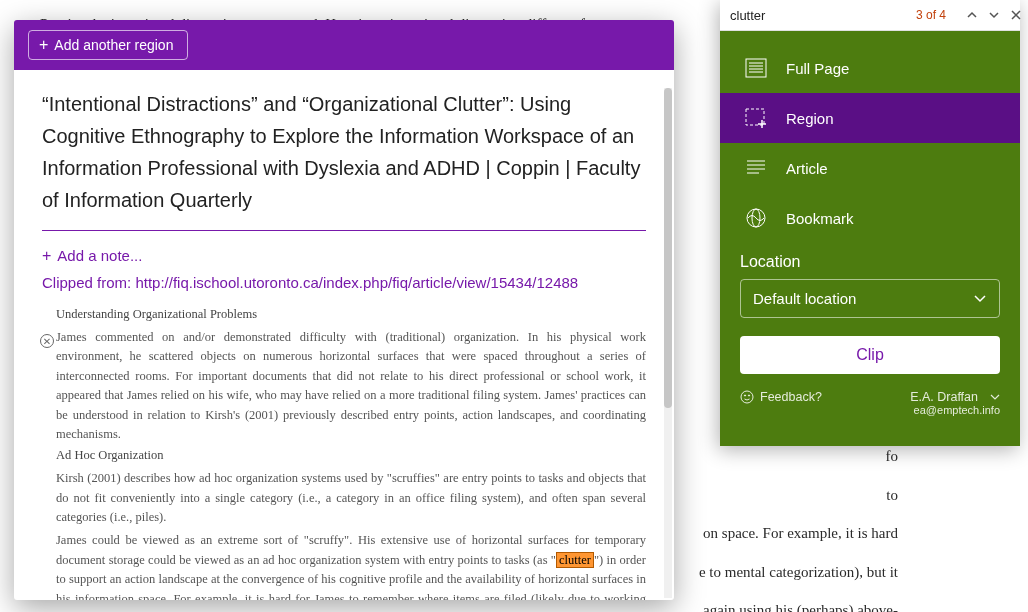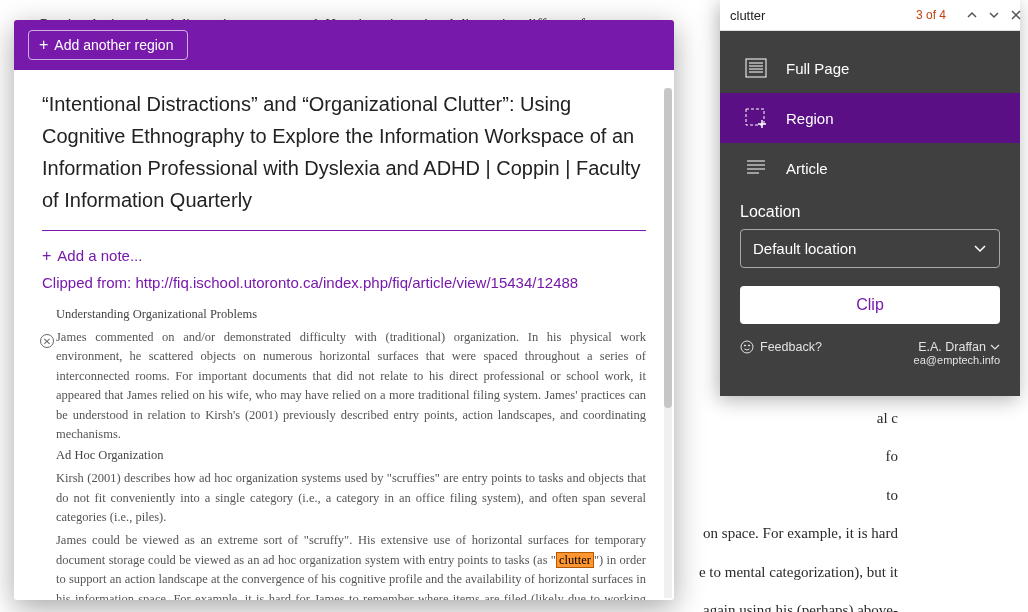--- a/index.html
+++ b/index.html
@@ -165,21 +165,21 @@
       border: none;
       font-size: 13px;
       color: #222;
       outline: none;
     }
     .find-count { font-size: 12px; color: #c2410c; white-space: nowrap; }
     .find-sep { width: 1px; height: 18px; background: #ccc; }
     .find-btn { width: 16px; height: 16px; display:flex; align-items:center; justify-content:center; cursor: pointer; color: #555; }
 
     .clip-options {
-      background: #404040;
+      background: #4d7c0f;
       padding: 12px 0 14px 0;
       color: #fff;
     }
     .option-row {
       display: flex;
       align-items: center;
       gap: 18px;
       padding: 14px 24px;
       cursor: pointer;
       font-size: 15px;
@@ -219,21 +219,21 @@
     }
     .sidebar-footer {
       display: flex;
       justify-content: space-between;
       align-items: flex-start;
       padding: 6px 20px 16px 20px;
       font-size: 12.5px;
     }
     .feedback { display: flex; align-items: center; gap: 6px; cursor: pointer; color: rgba(255,255,255,0.85);}
     .user-block { text-align: right; color: rgba(255,255,255,0.85);}
-    .user-name { display:flex; align-items:center; justify-content:flex-end; gap:4px;}
+    .user-name { display:flex; align-items:center; justify-content:flex-end; gap:12px;}
 
     svg { display: block; }
   </style>
 </head>
 <body>
 
 <div class="background-text">
   <p>Previously, intentional distractions were noted. How is an intentional distraction different from a</p>
   <p style="text-align:right; margin-top:-6px;">ision</p>
   <div style="height:90px"></div>
@@ -335,20 +335,30 @@
     <div class="option-row">
       <span class="option-icon">
         <svg width="22" height="20" viewBox="0 0 22 20" stroke="#fff" stroke-width="1" fill="none">
           <line x1="2" y1="3" x2="20" y2="3"></line>
             <line x1="2" y1="7" x2="20" y2="7"></line>
           <line x1="2" y1="11" x2="20" y2="11"></line>
             <line x1="2" y1="15" x2="14" y2="15"></line>
         </svg>
       </span>
       <span>Article</span>
+    </div>
+    <div class="option-row">
+      <span class="option-icon">
+        <svg width="22" height="22" viewBox="0 0 22 22" stroke="#fff" stroke-width="1" fill="none">
+          <circle cx="11" cy="11" r="9"></circle>
+          <path d="M3 11 Q7 6 11 11 Q15 16 19 11"></path>
+          <ellipse cx="11" cy="11" rx="4" ry="9"></ellipse>
+        </svg>
+      </span>
+      <span>Bookmark</span>
     </div>
 
     <div class="location-block">
       <div class="location-label">Location</div>
       <div class="location-select">
         <span>Default location</span>
         <span>
           <svg width="14" height="10" viewBox="0 0 14 10">
               <path d="M2 2 L7 7 L12 2" stroke="#fff" stroke-width="1.5" fill="none"></path>
             </svg>

